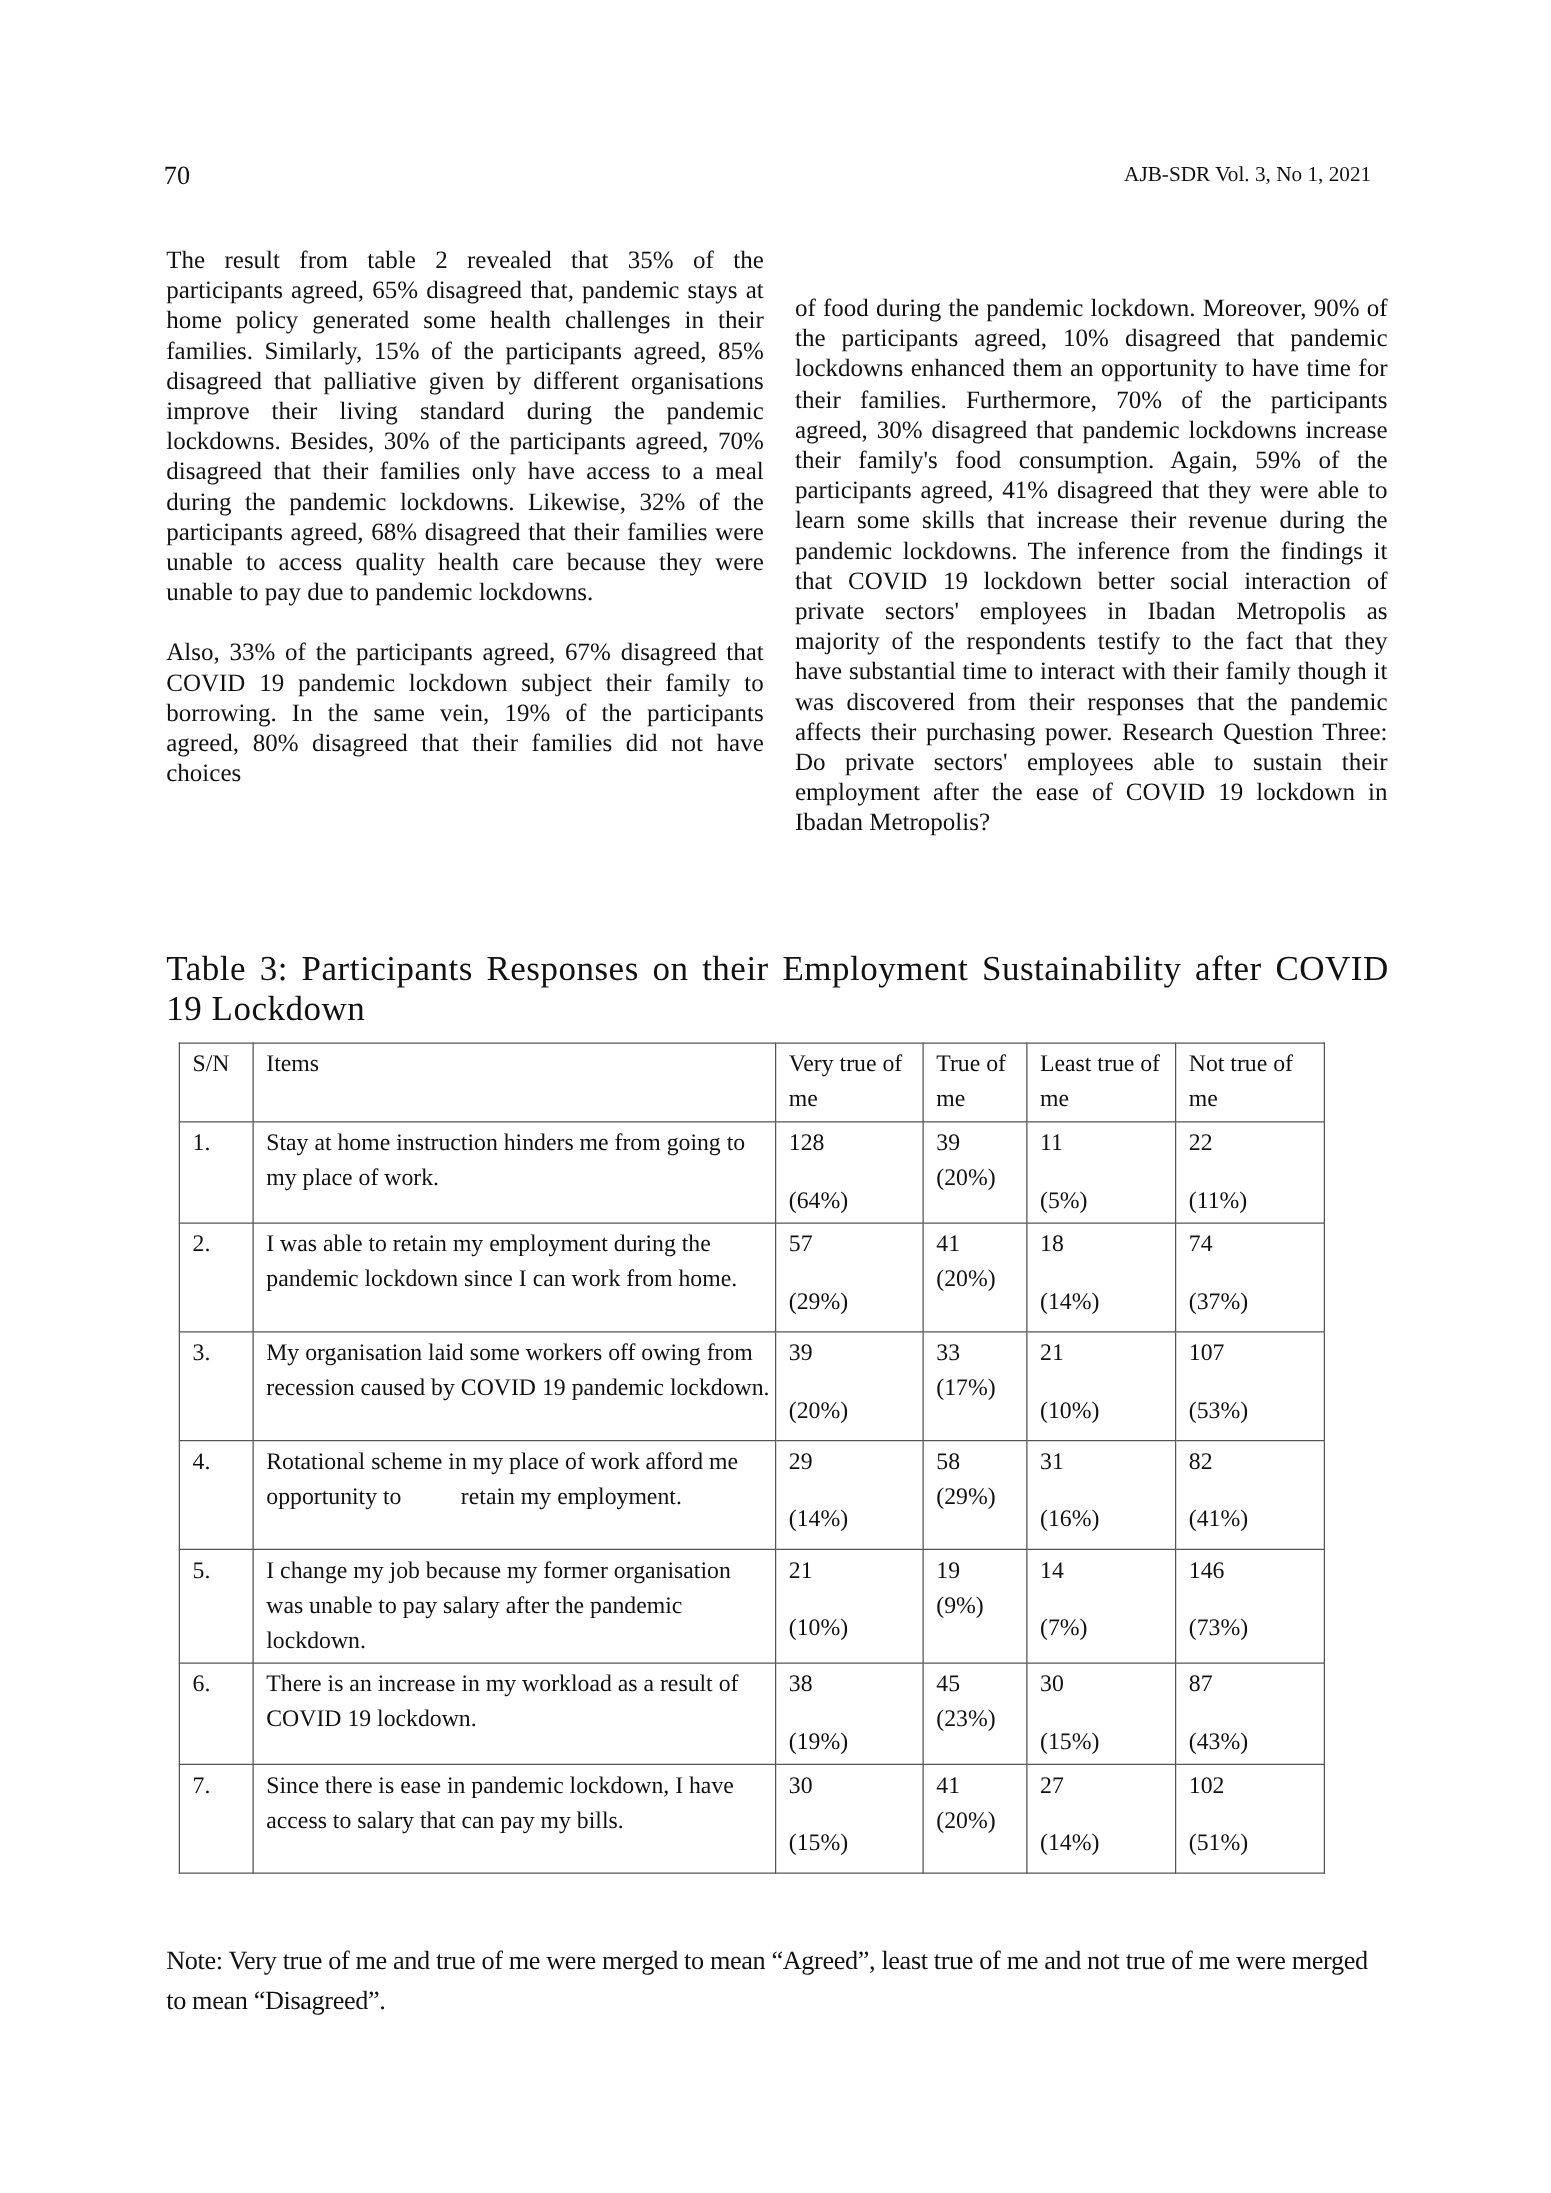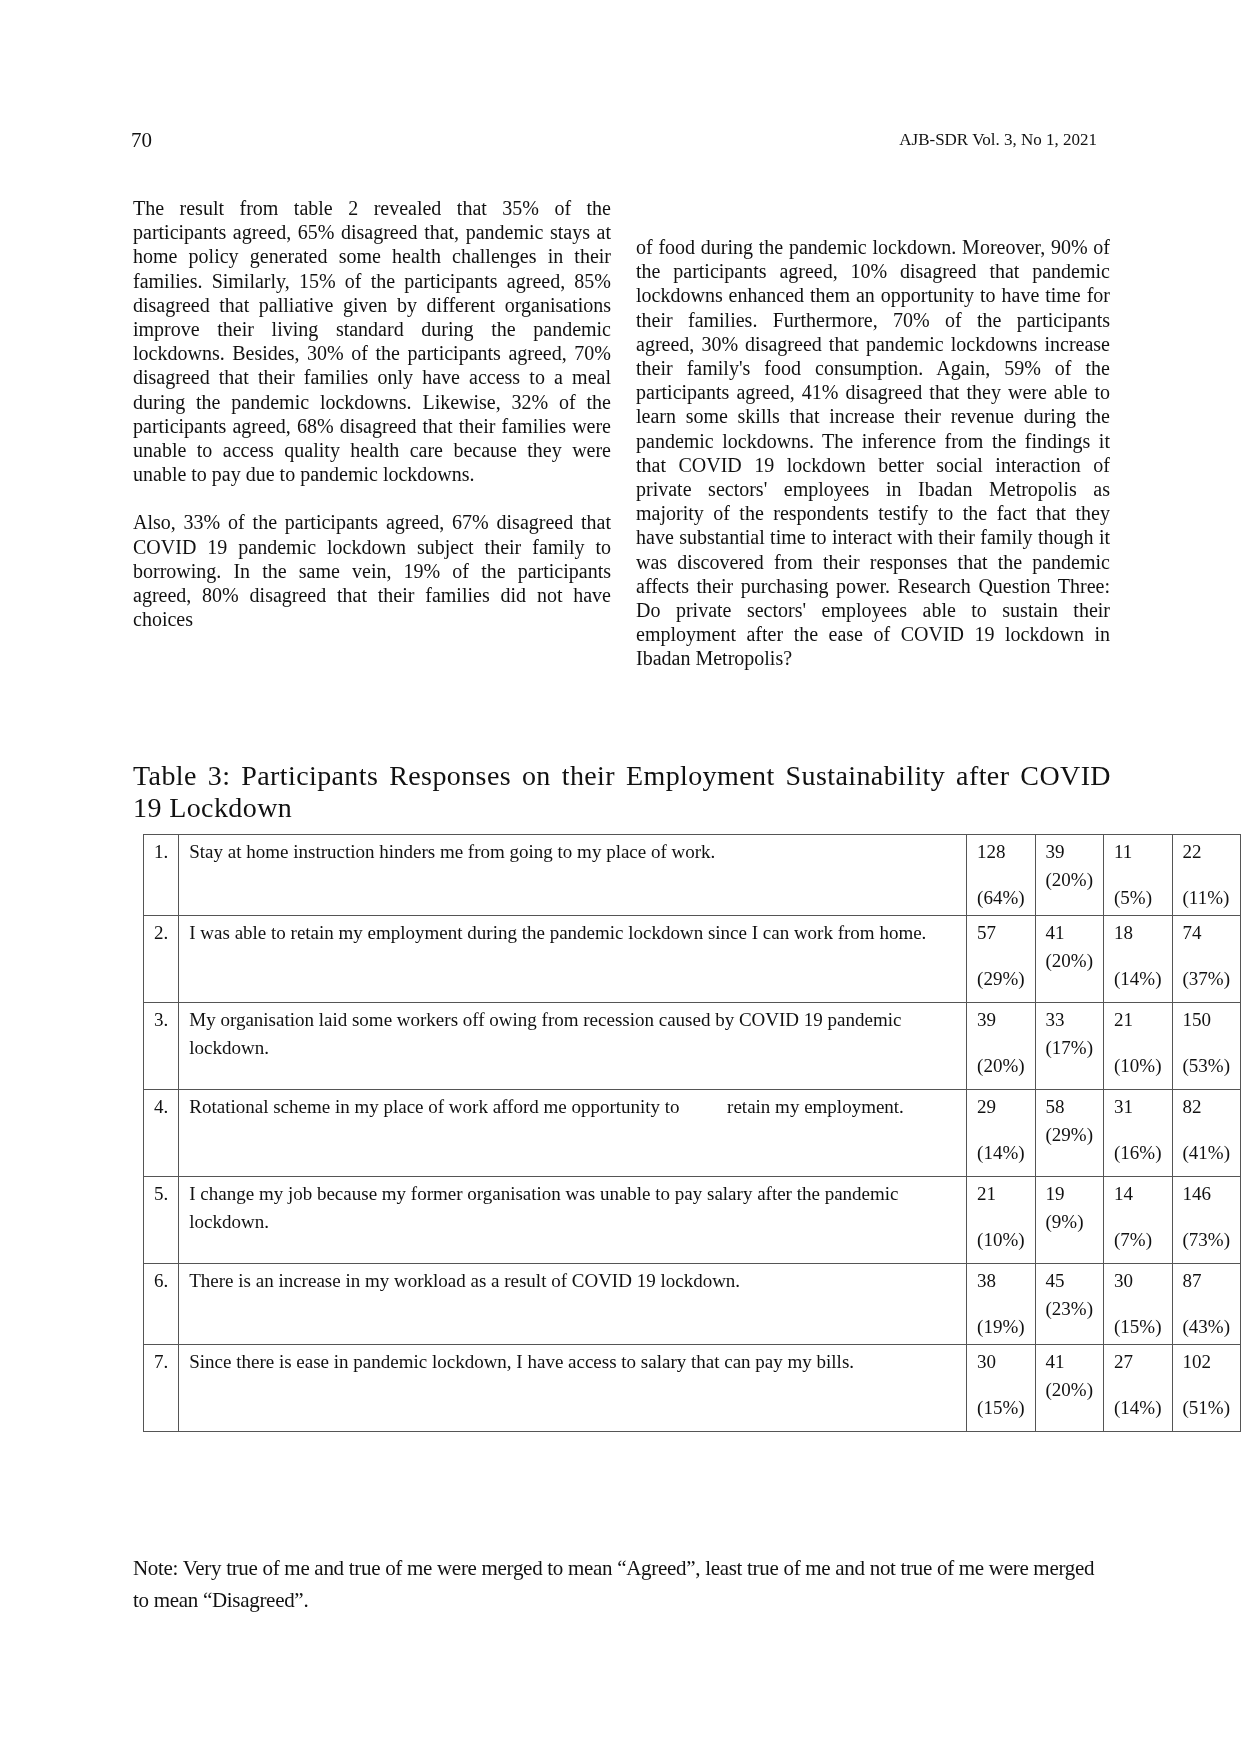--- a/index.html
+++ b/index.html
@@ -46,20 +46,28 @@
 </div>
 
 <div class="col col-right">
   <p>of food during the pandemic lockdown. Moreover, 90% of the participants agreed, 10% disagreed that pandemic lockdowns enhanced them an opportunity to have time for their families. Furthermore, 70% of the participants agreed, 30% disagreed that pandemic lockdowns increase their family's food consumption. Again, 59% of the participants agreed, 41% disagreed that they were able to learn some skills that increase their revenue during the pandemic lockdowns. The inference from the findings it that COVID 19 lockdown better social interaction of private sectors' employees in Ibadan Metropolis as majority of the respondents testify to the fact that they have substantial time to interact with their family though it was discovered from their responses that the pandemic affects their purchasing power. Research Question Three: Do private sectors' employees able to sustain their employment after the ease of COVID 19 lockdown in Ibadan Metropolis?</p>
 </div>
 
 <div class="table-caption">Table 3: Participants Responses on their Employment Sustainability after COVID 19 Lockdown</div>
 
 <table class="data">
   <tbody>
+      <tr class="hdr">
+    <th class="c-sn">S/N</th>
+    <th class="c-item">Items</th>
+    <th class="c-v">Very true of me</th>
+    <th class="c-t">True of me</th>
+    <th class="c-l">Least true of me</th>
+    <th class="c-n">Not true of me</th>
+  </tr>
 
   <tr class="r2">
     <td>1.</td>
     <td class="item">Stay at home instruction hinders me from going to my place of work.</td>
     <td class="lowpct">
           <span class="cnt">128</span>
           <span class="pct">(64%)</span>
         </td>
     <td class="midpct">
           <span class="cnt">39</span>
@@ -105,21 +113,21 @@
         </td>
     <td class="midpct">
           <span class="cnt">33</span>
           <span class="pct">(17%)</span>
         </td>
     <td class="lowpct">
           <span class="cnt">21</span>
           <span class="pct">(10%)</span>
         </td>
     <td class="lowpct">
-          <span class="cnt">150</span>
+          <span class="cnt">107</span>
           <span class="pct">(53%)</span>
         </td>
   </tr>
 
   <tr class="r3">
     <td>4.</td>
     <td class="item" style="white-space: pre-wrap;">Rotational scheme in my place of work afford me opportunity to          retain my employment.</td>
     <td class="lowpct">
           <span class="cnt">29</span>
           <span class="pct">(14%)</span>

